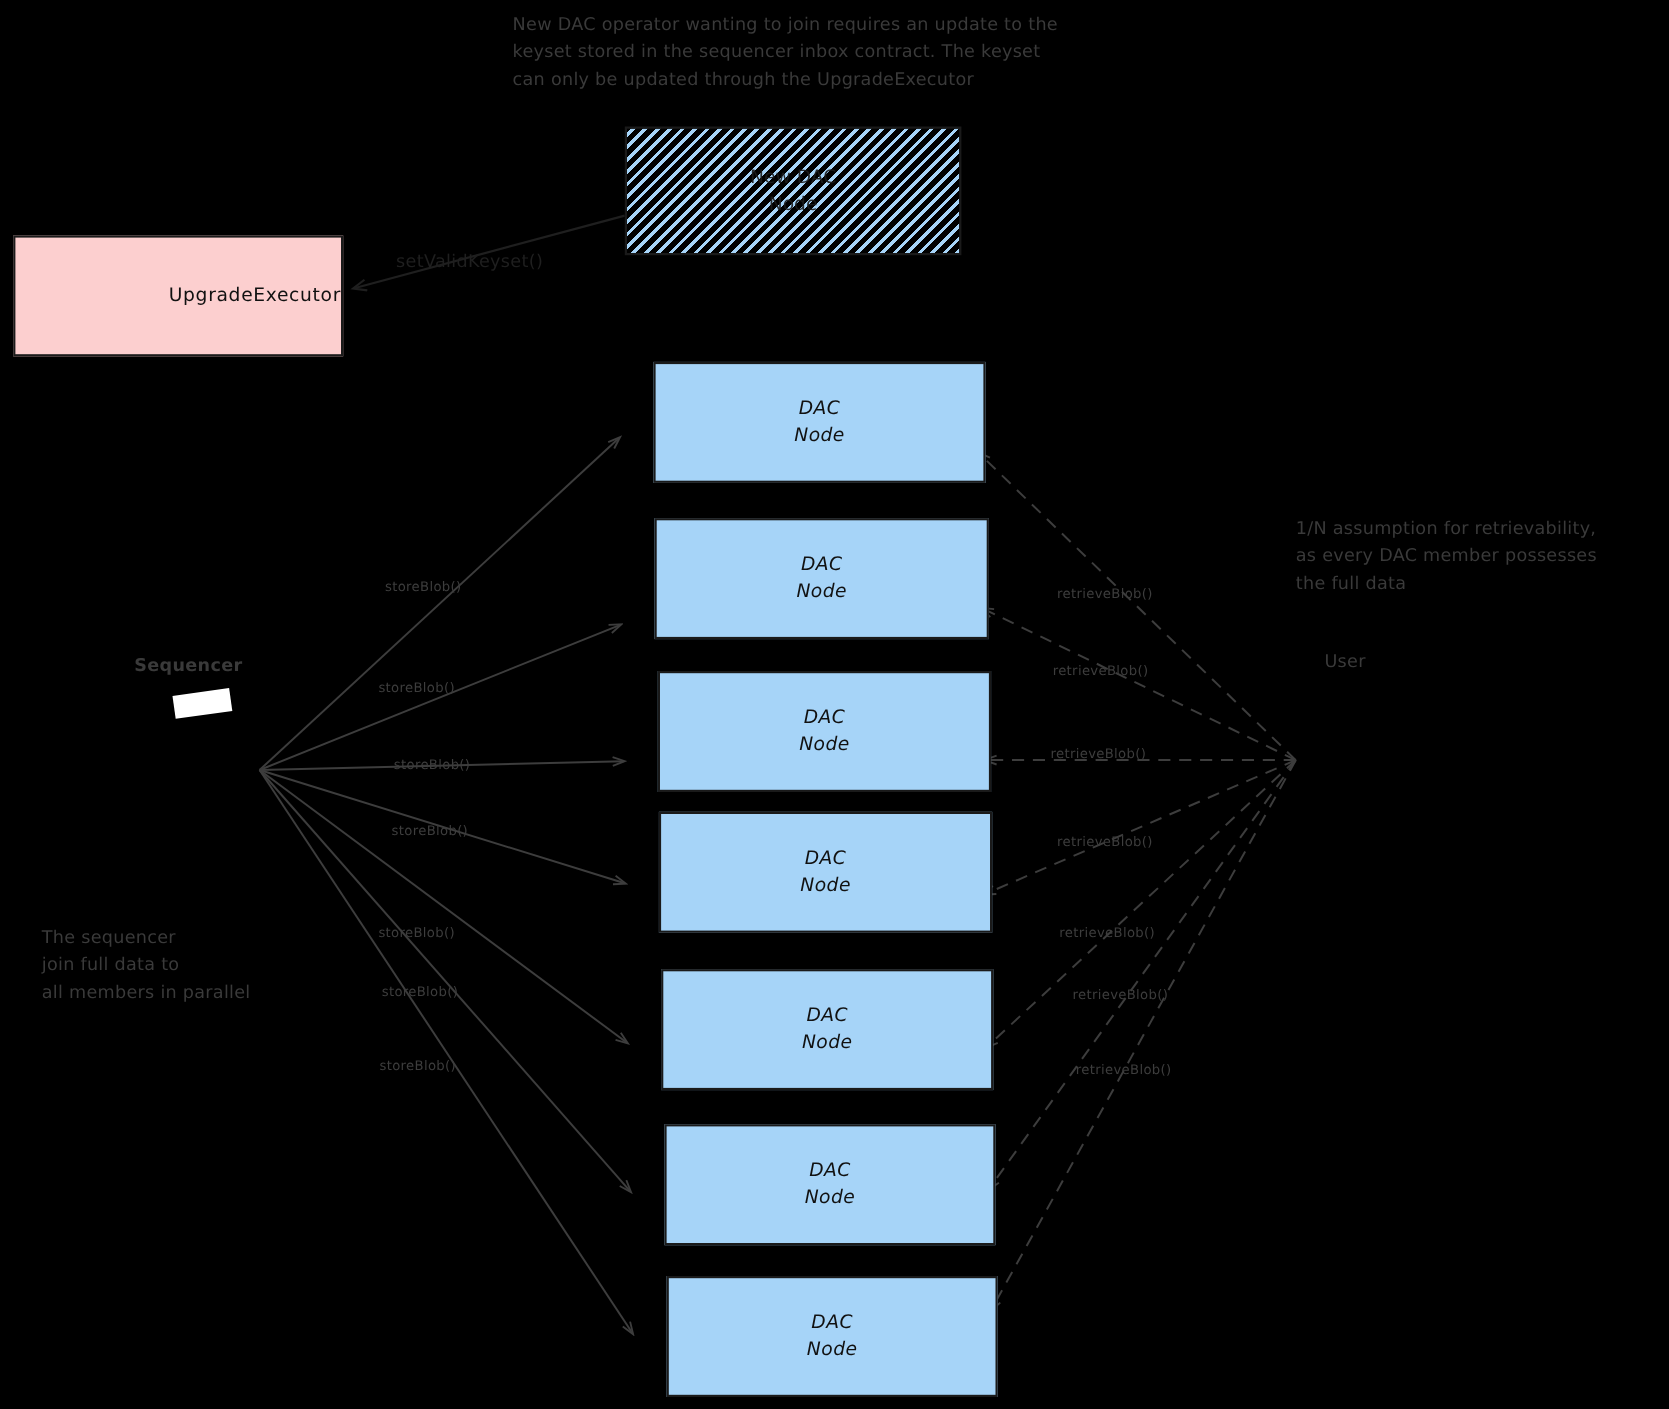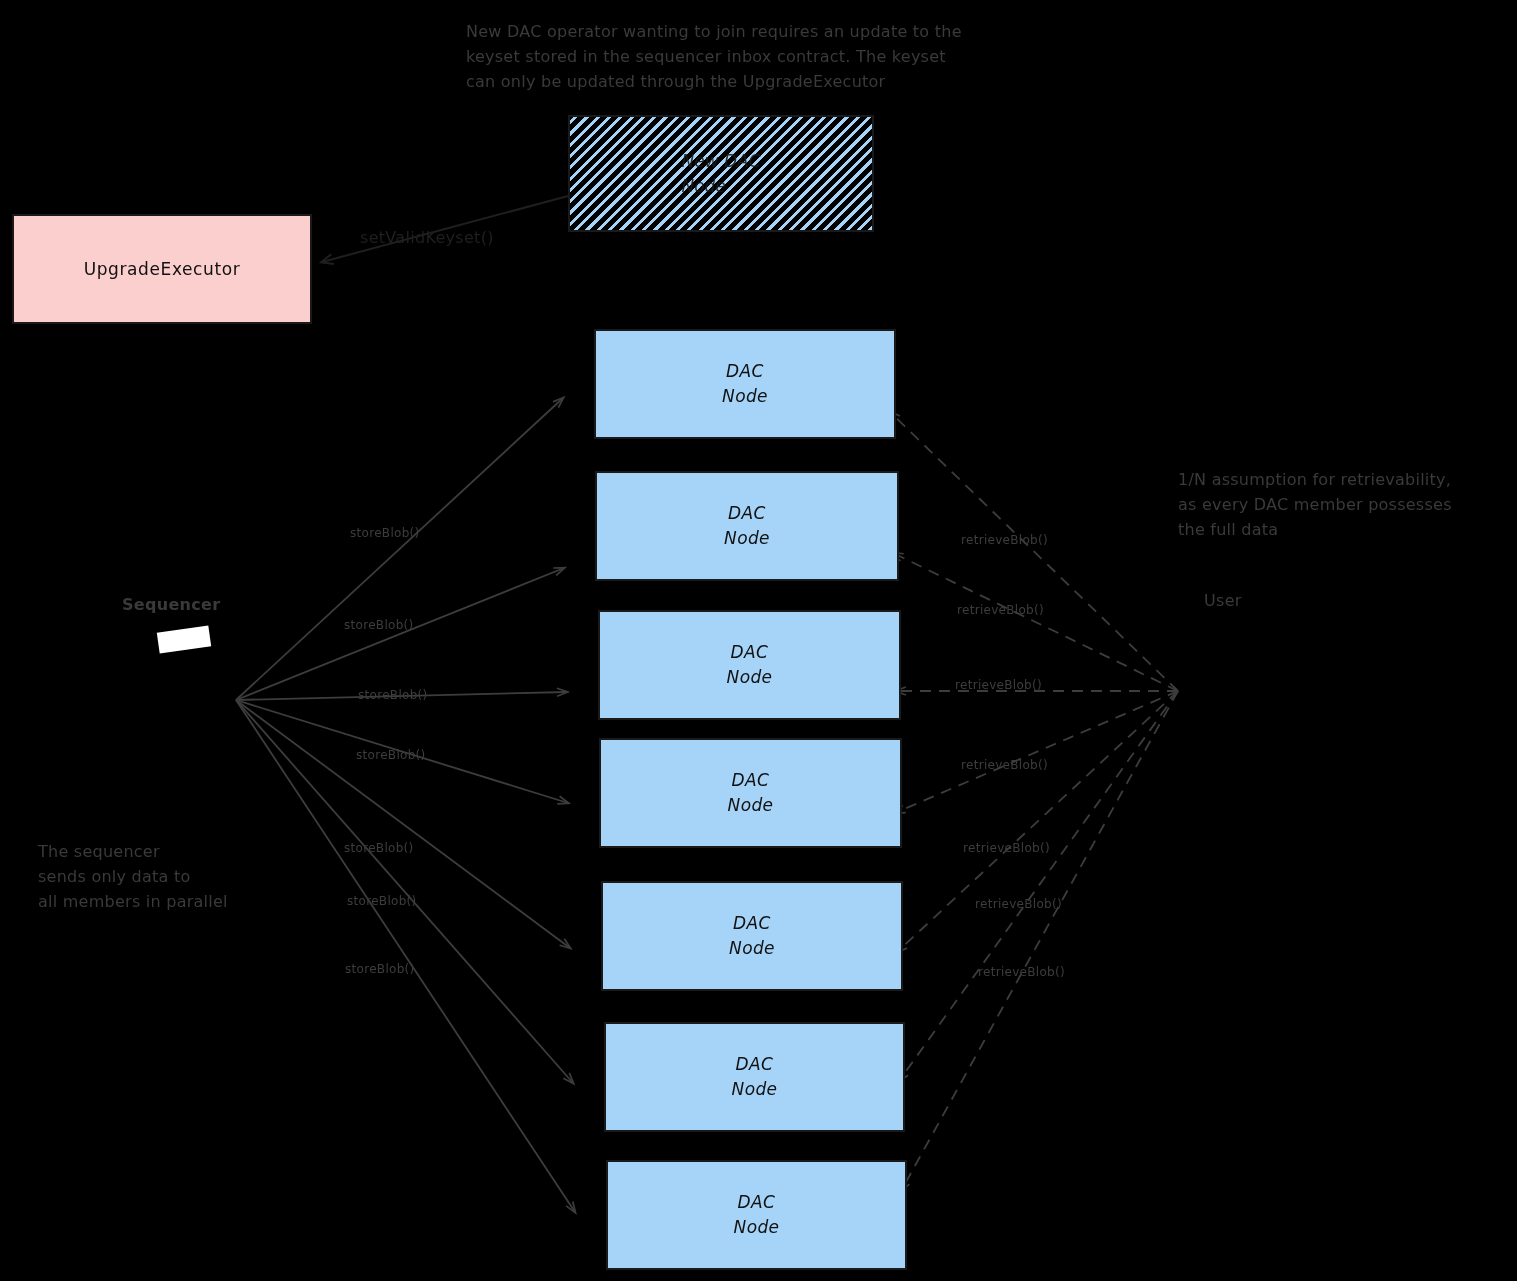--- a/index.html
+++ b/index.html
@@ -43,21 +43,21 @@
     white-space: pre-line;
     pointer-events: none;
   }
   .exec-box {
     position: absolute;
     box-sizing: border-box;
     background: #fccfcf;
     border: 2px solid #1a1a1a;
     display: flex;
     align-items: center;
-    justify-content: center;
+    justify-content: flex-end;
   }
   .exec-label {
     font-family: "DejaVu Sans", sans-serif;
     font-size: 17px;
     color: #111111;
     letter-spacing: 0.6px;
   }
   .hatch-box {
     position: absolute;
     box-sizing: border-box;
@@ -70,22 +70,22 @@
       #000000 3px,
       #000000 8px
     );
     display: flex;
     align-items: center;
     justify-content: center;
   }
   .hatch-label {
     font-family: "DejaVu Sans", sans-serif;
     font-size: 17px;
-    font-style: italic;
     color: #1c1c1c;
+    text-align: center;
     line-height: 1.45;
     white-space: pre-line;
     opacity: 0.92;
   }
   .edge-label {
     position: absolute;
     font-family: "DejaVu Sans", sans-serif;
     font-size: 12px;
     color: #3d3d3d;
     white-space: nowrap;
@@ -150,40 +150,40 @@
       <path d="M1178,691 L890,412" marker-end="url(#ah-dash)"></path>
       <path d="M1178,691 L893,553" marker-end="url(#ah-dash)"></path>
       <path d="M1178,691 L896,691" marker-end="url(#ah-dash)"></path>
       <path d="M1178,691 L895,813" marker-end="url(#ah-dash)"></path>
       <path d="M1178,691 L897,952" marker-end="url(#ah-dash)"></path>
       <path d="M1178,691 L899,1081" marker-end="url(#ah-dash)"></path>
       <path d="M1178,691 L901,1191" marker-end="url(#ah-dash)"></path>
     </g>
   </svg>
 
-  <div class="note" style="left:466px; top:20px; width:640px;">New DAC operator wanting to join requires an update to the
+  <div class="note" style="left:466px; top:10px; width:640px;">New DAC operator wanting to join requires an update to the
 keyset stored in the sequencer inbox contract. The keyset
 can only be updated through the UpgradeExecutor</div>
 
   <div class="hatch-box" style="left:568px; top:115px; width:306px; height:117px;">
     <span class="hatch-label">New DAC
 Node</span>
   </div>
 
   <div class="exec-box" style="left:12px; top:214px; width:300px; height:110px;">
     <span class="exec-label">UpgradeExecutor</span>
   </div>
 
   <div class="edge-label" style="left:360px; top:204px; color:#1f1f1f; font-size:16px;margin-top:24px;">setValidKeyset()</div>
 
   <div class="actor-label" style="left:122px; top:595px;font-weight:bold;">Sequencer</div>
   <div class="seq-icon" style="left:158px; top:629px; width:52px; height:21px;"></div>
 
   <div class="note" style="left:38px; top:840px; width:270px;">The sequencer
-sends only data to
+join full data to
 all members in parallel</div>
 
   <div class="actor-label" style="left:1204px; top:591px;">User</div>
 
   <div class="note" style="left:1178px; top:468px; width:330px;">1/N assumption for retrievability,
 as every DAC member possesses
 the full data</div>
 
   <div class="node-box" style="left:570px; top:329px; width:302px; height:110px;">
     <span class="node-label">DAC

